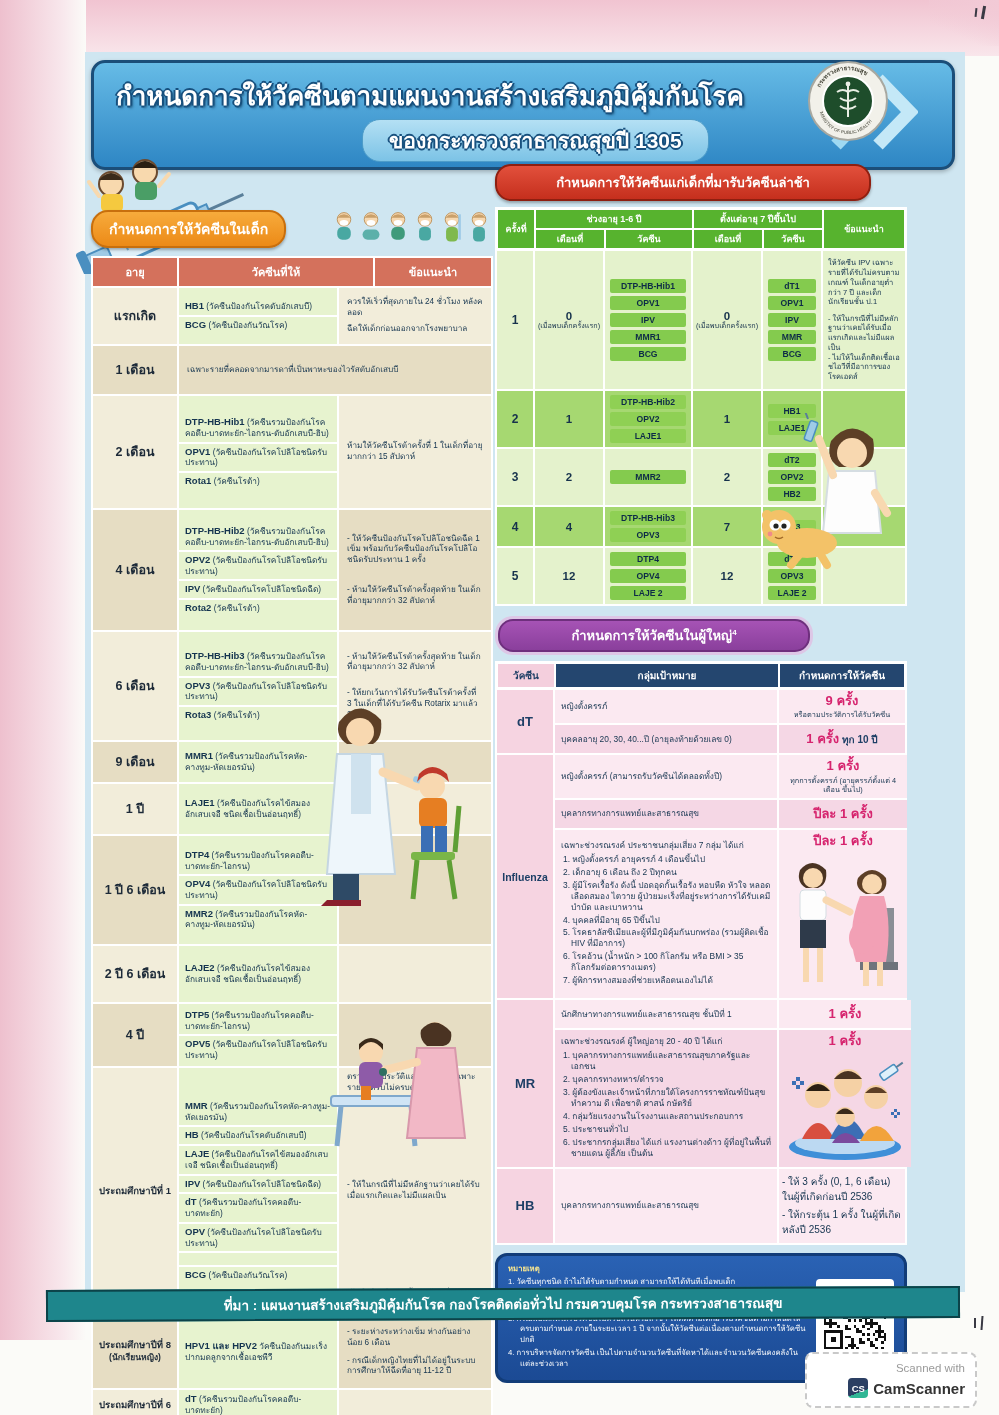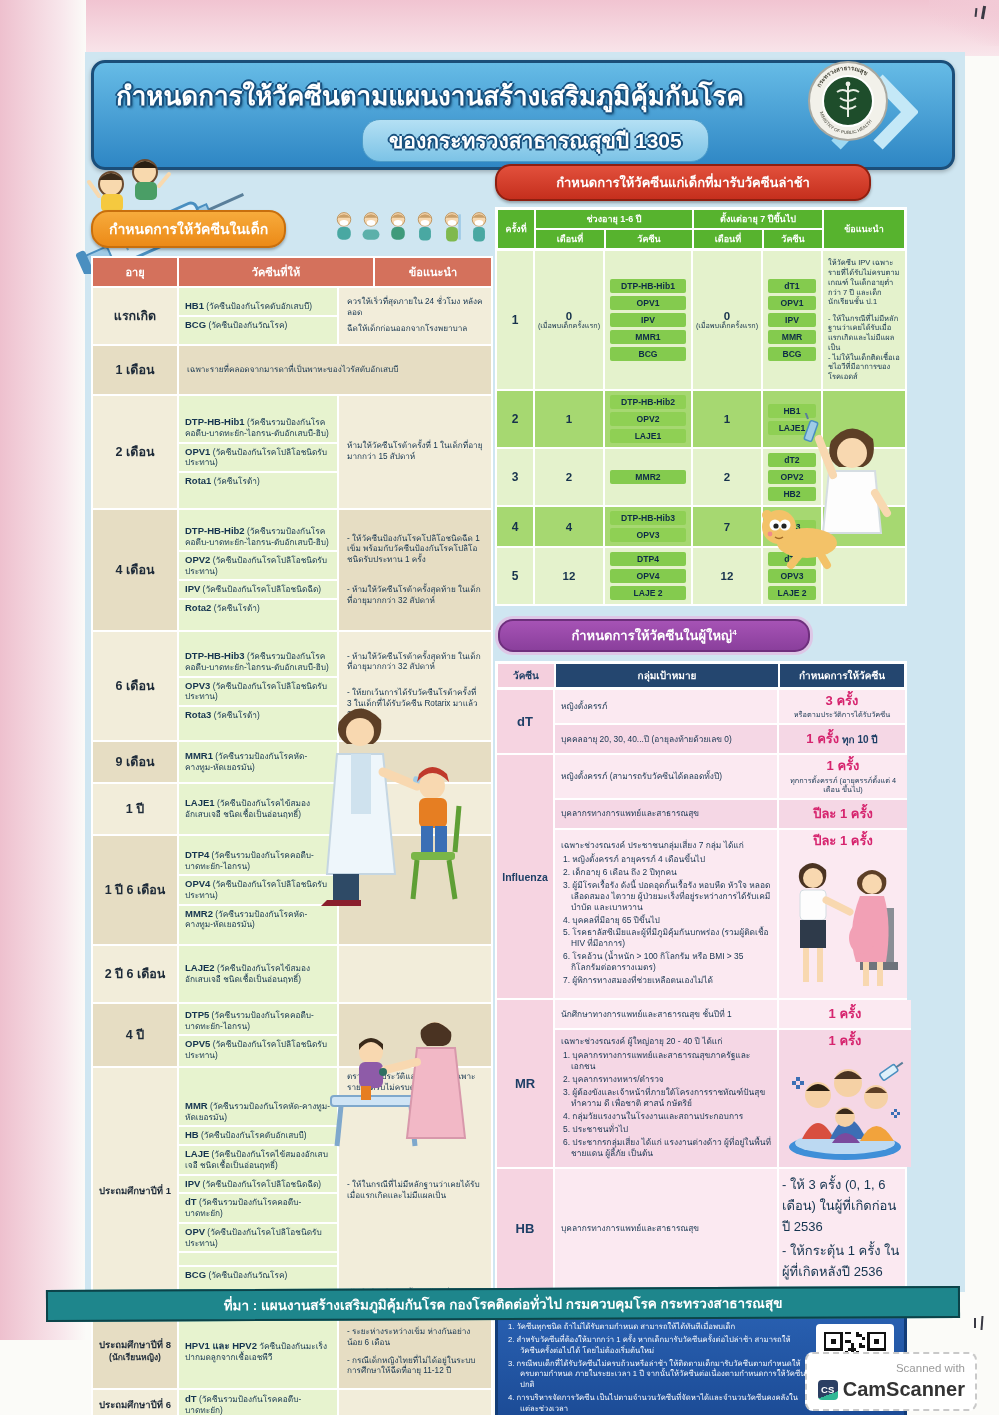--- a/index.html
+++ b/index.html
@@ -119,39 +119,39 @@
   .agroup.alt{background:#f5d7e5;}
   .atarget{padding:5px 6px;font-size:8.4px;color:#14344f;border-right:2px solid #fff;display:flex;flex-direction:column;justify-content:center;line-height:1.3;box-sizing:border-box;}
   .atg-t{margin:0;}
   .atg-list{margin:3px 0 0 2px;}
   .atg-list p{margin:0 0 2px 8px;text-indent:-8px;}
   .asched{display:flex;flex-direction:column;align-items:center;justify-content:center;padding:4px 3px;text-align:center;box-sizing:border-box;}
   .as-main{font-size:13px;font-weight:bold;line-height:1.1;}
   .as-red{color:#d6246e;}
   .as-tail{color:#1e3f66;font-size:10px;font-weight:bold;}
   .as-sub{font-size:7.3px;color:#14344f;margin-top:2px;line-height:1.25;}
-  .as-line{font-size:13px;color:#14344f;margin:1.5px 0;text-align:left;align-self:flex-start;}
+  .as-line{font-size:10px;color:#14344f;margin:1.5px 0;text-align:left;align-self:flex-start;}
   .ill-inline{margin-top:6px;}
 
   .notes-box{margin-top:8px;width:412px;background:linear-gradient(180deg,#2a62b4,#1b4a94);border:3px solid #123c78;
     border-radius:12px;padding:8px 10px;box-sizing:border-box;display:flex;gap:10px;color:#fff;align-items:center;}
   .notes-text{flex:1;}
   .notes-title{font-weight:bold;font-size:10.5px;color:#fde98f;margin:0 0 4px;}
   .notes-text p{margin:0 0 3px 12px;font-size:7.7px;line-height:1.35;text-indent:-12px;}
   .qr-box{width:78px;height:78px;background:#fff;border-radius:4px;padding:5px;flex:none;box-sizing:border-box;}
 
   
   .footer-bar{position:absolute;left:46px;top:1288px;width:914px;height:32px;background:#1e868c;border:2px solid #0c4349;
     display:flex;align-items:center;justify-content:center;color:#fff;font-weight:bold;font-size:13.5px;transform:rotate(-0.25deg);box-sizing:border-box;}
   .cam{position:absolute;right:22px;top:1352px;width:172px;border:2px dashed #c9c9c9;border-radius:8px;padding:8px 10px;box-sizing:border-box;background:#fff;}
   .cam-top{color:#9a9a9a;font-size:11.5px;text-align:right;margin-bottom:4px;}
   .cam-bot{display:flex;align-items:center;justify-content:flex-end;gap:5px;}
   .cam-icon{width:20px;height:20px;background:linear-gradient(160deg,#2b3f63 68%,#31b795 68%);border-radius:4px;color:#fff;
     font-weight:bold;font-size:9.5px;display:flex;align-items:center;justify-content:center;}
-  .cam-brand{font-size:20px;font-weight:bold;color:#333;}
+  .cam-brand{font-size:15px;font-weight:bold;color:#333;}
 </style>
 </head>
 <body>
 
 <div class="pink-top"></div>
 <div class="pink-left"></div>
 <div class="pink-tr"></div>
 <div class="pen-mark pm1"></div>
 <div class="pen-mark pm2"></div>
 <div class="pen-mark pm3"></div>
@@ -621,21 +621,21 @@
       </div>
       <div id="adult-rows">
           <div class="arow">
             <div class="avac">dT</div>
             <div class="agroups">
               <div class="agroup">
                 <div class="atarget">
                   <div class="atg-t">หญิงตั้งครรภ์</div>
                 </div>
                 <div class="asched">
-                  <div class="as-main"><span class="as-red">3 ครั้ง</span></div>
+                  <div class="as-main"><span class="as-red">9 ครั้ง</span></div>
                   <div class="as-sub">หรือตามประวัติการได้รับวัคซีน</div>
                 </div>
               </div>
               <div class="agroup alt">
                 <div class="atarget">
                   <div class="atg-t">บุคคลอายุ 20, 30, 40...ปี (อายุลงท้ายด้วยเลข 0)</div>
                 </div>
                 <div class="asched">
                   <div class="as-main"><span class="as-red">1 ครั้ง</span><span class="as-tail"> ทุก 10 ปี</span></div>
                 </div>

